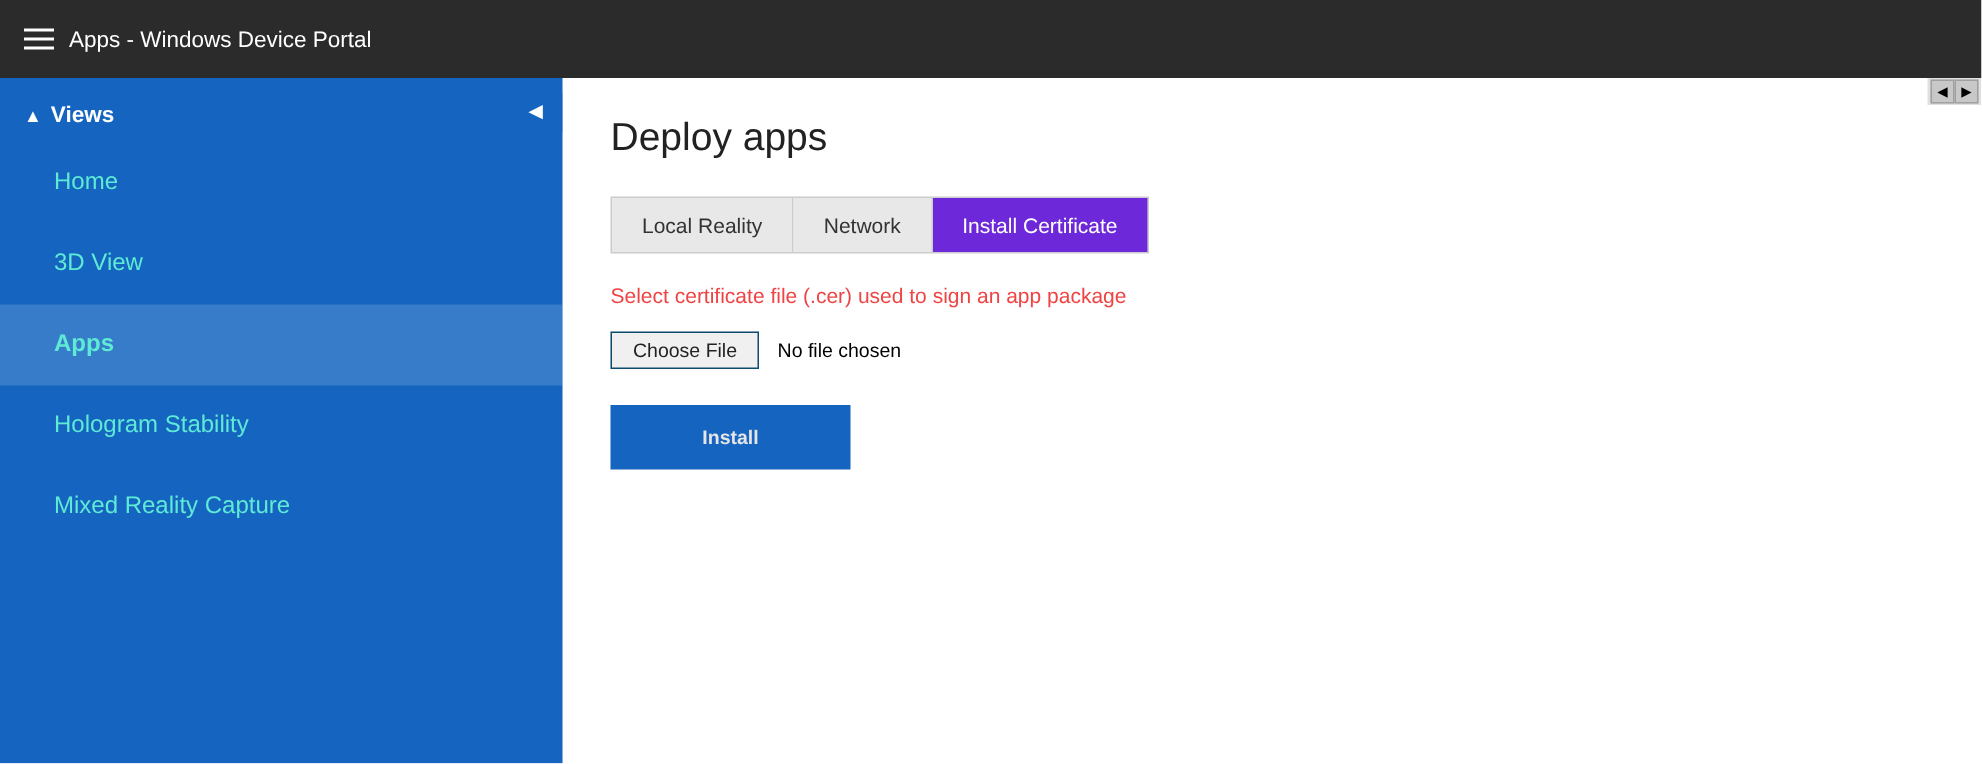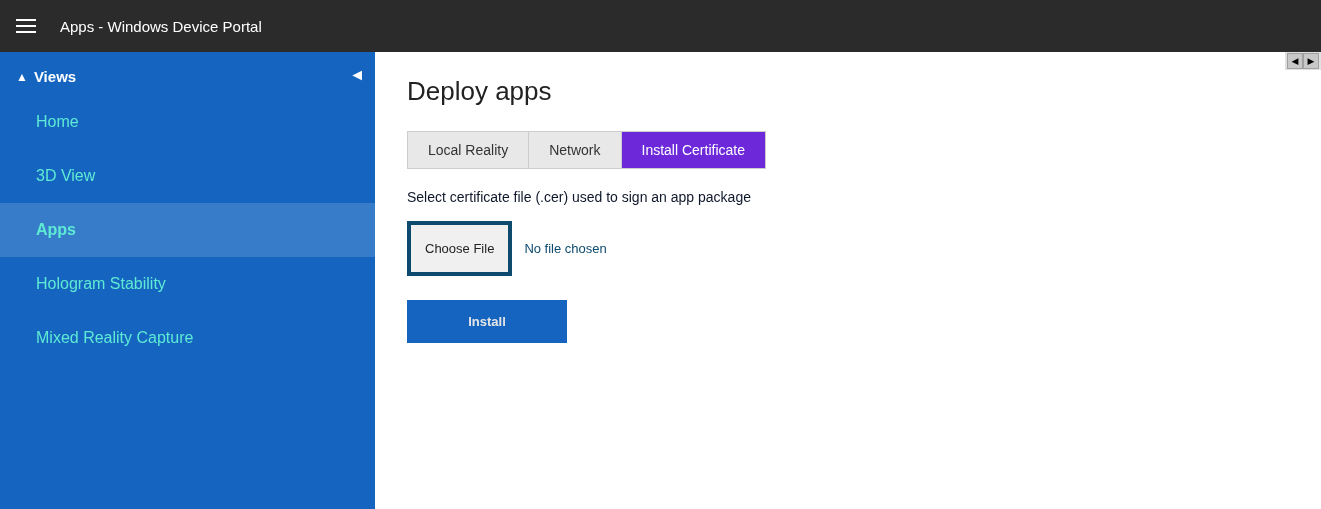--- a/index.html
+++ b/index.html
@@ -6,21 +6,21 @@
     body { font-family: 'Segoe UI', Arial, sans-serif; width: 1321px; height: 509px; overflow: hidden; display: flex; flex-direction: column; }
 
     
     .top-bar {
       background-color: #2b2b2b;
       color: #ffffff;
       display: flex;
       align-items: center;
       height: 52px;
       padding: 0 16px;
-      gap: 24px;
+      gap: 10px;
       flex-shrink: 0;
     }
     .top-bar .hamburger {
       display: flex;
       flex-direction: column;
       gap: 4px;
       cursor: pointer;
     }
     .top-bar .hamburger span {
       display: block;
@@ -131,40 +131,40 @@
     }
     .tab-btn:last-child { border-right: none; }
     .tab-btn.active {
       background: #6d28d9;
       color: #fff;
     }
 
     
     .description-text {
       font-size: 14px;
-      color: #0f172a;
+      color: #ef4444;
       margin-bottom: 16px;
     }
     .file-row {
       display: flex;
       align-items: center;
       gap: 12px;
       margin-bottom: 24px;
     }
     .choose-file-btn {
-      padding: 16px 14px;
+      padding: 4px 14px;
       font-size: 13px;
       background: #f0f0f0;
-      border: 4px solid #0c4a6e;
+      border: 1px solid #0c4a6e;
       cursor: pointer;
       color: #222;
     }
     .no-file-text {
       font-size: 13px;
-      color: #0c4a6e;
+      color: #000000;
     }
     .install-btn {
       background: #1565c0;
       color: #e5e5e5;
       border: none;
       padding: 14px 40px;
       font-size: 13px;
       font-weight: 700;
       cursor: pointer;
       min-width: 160px;

